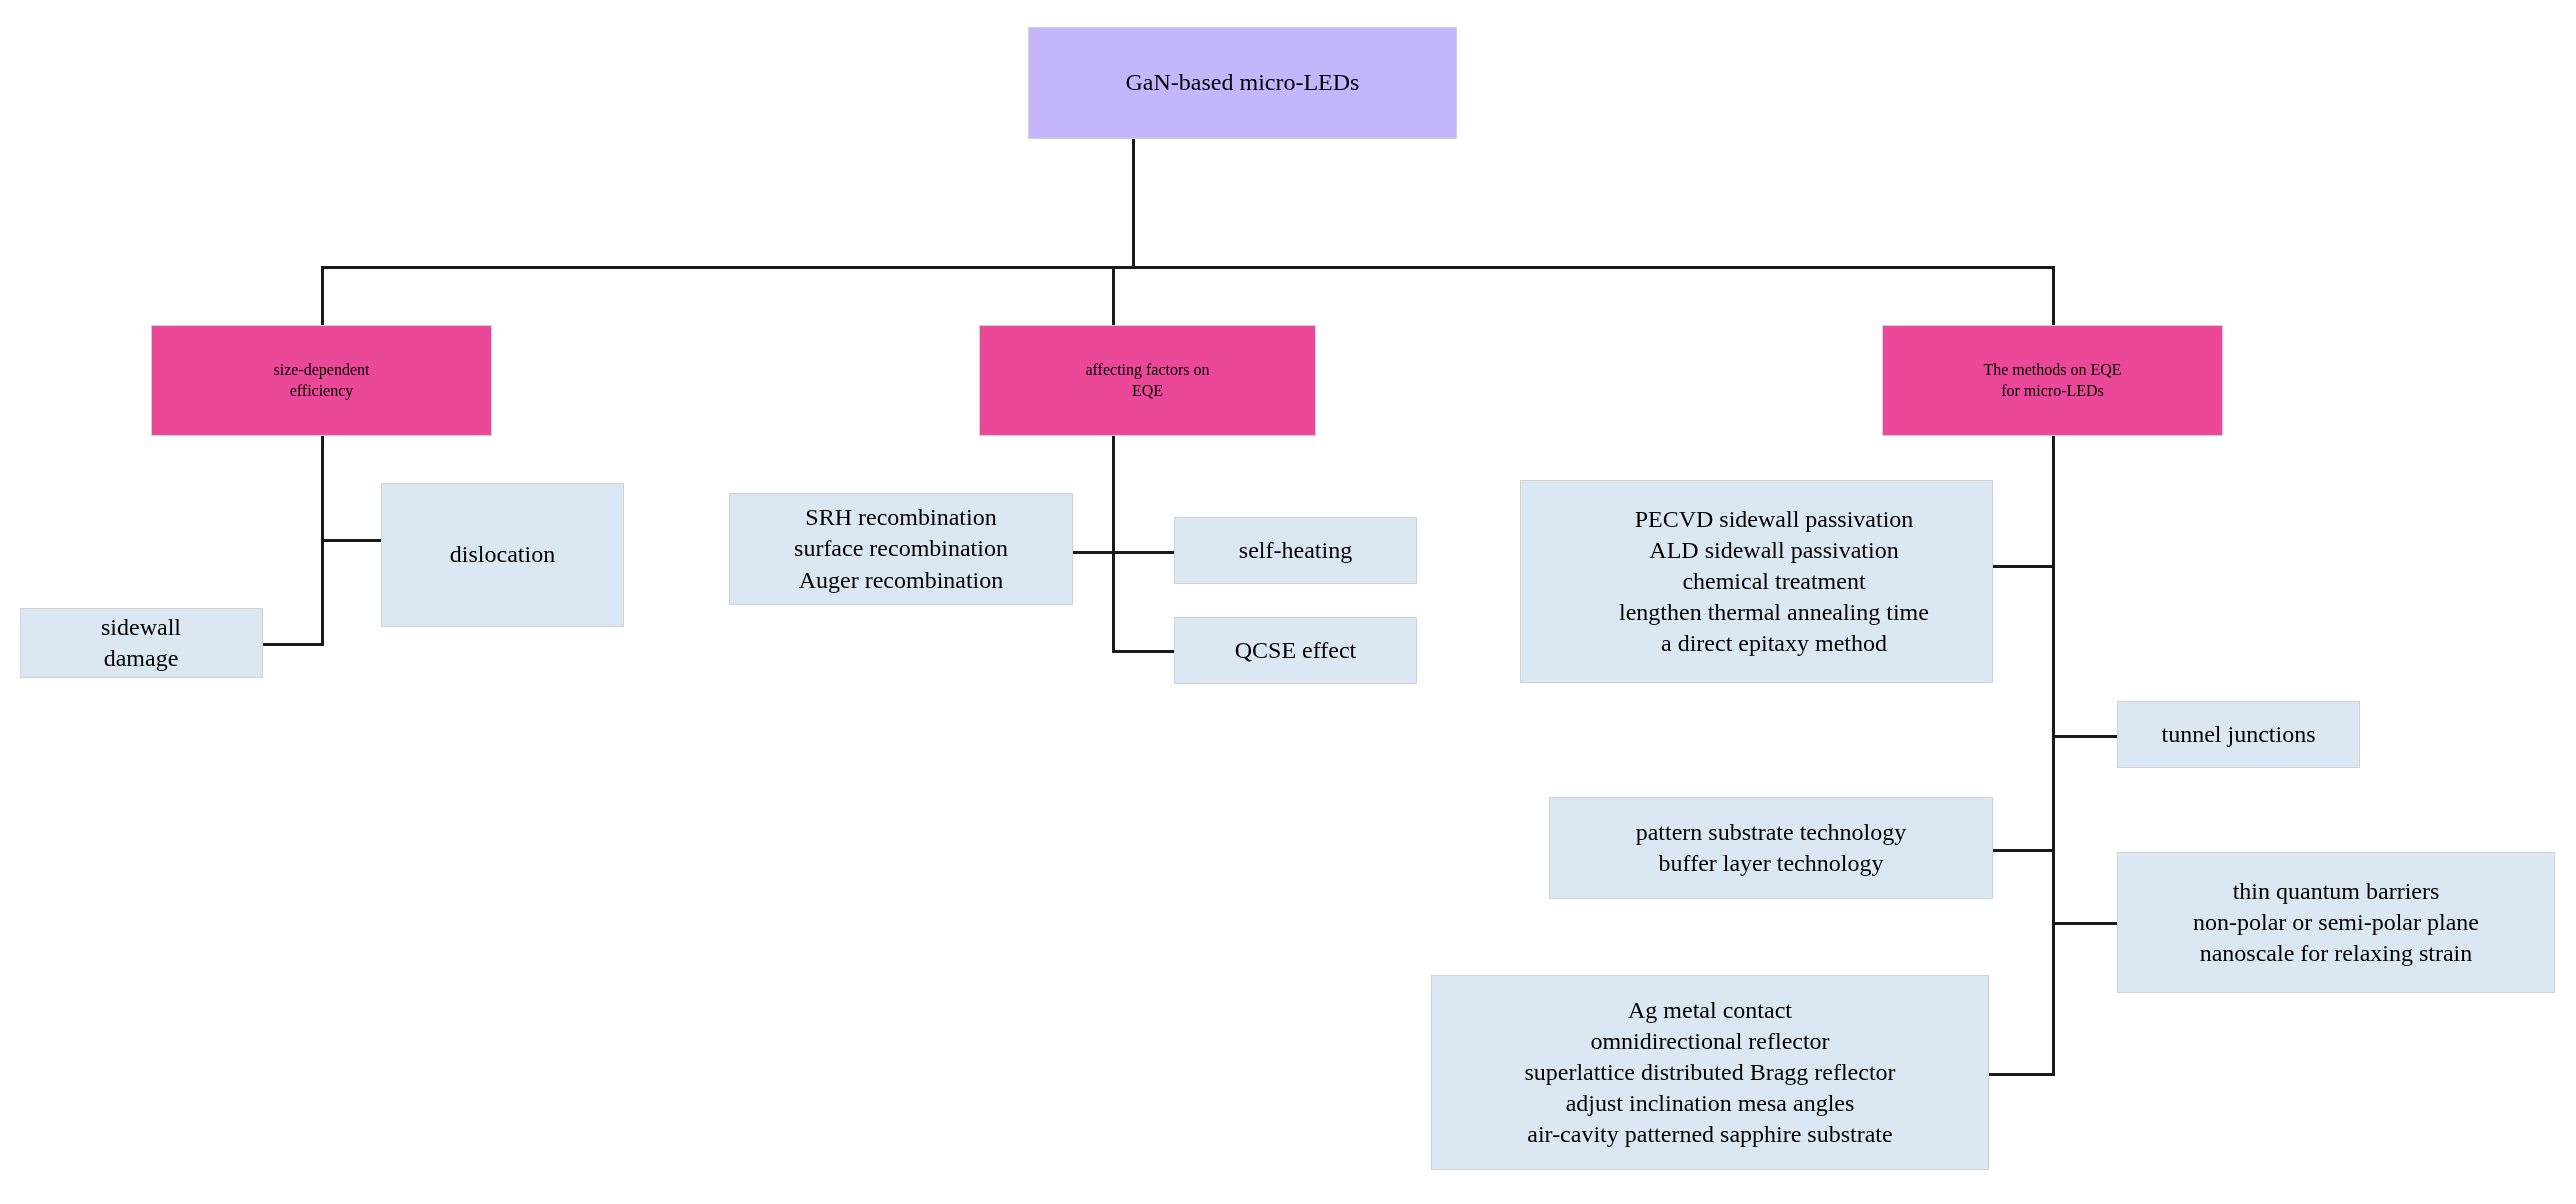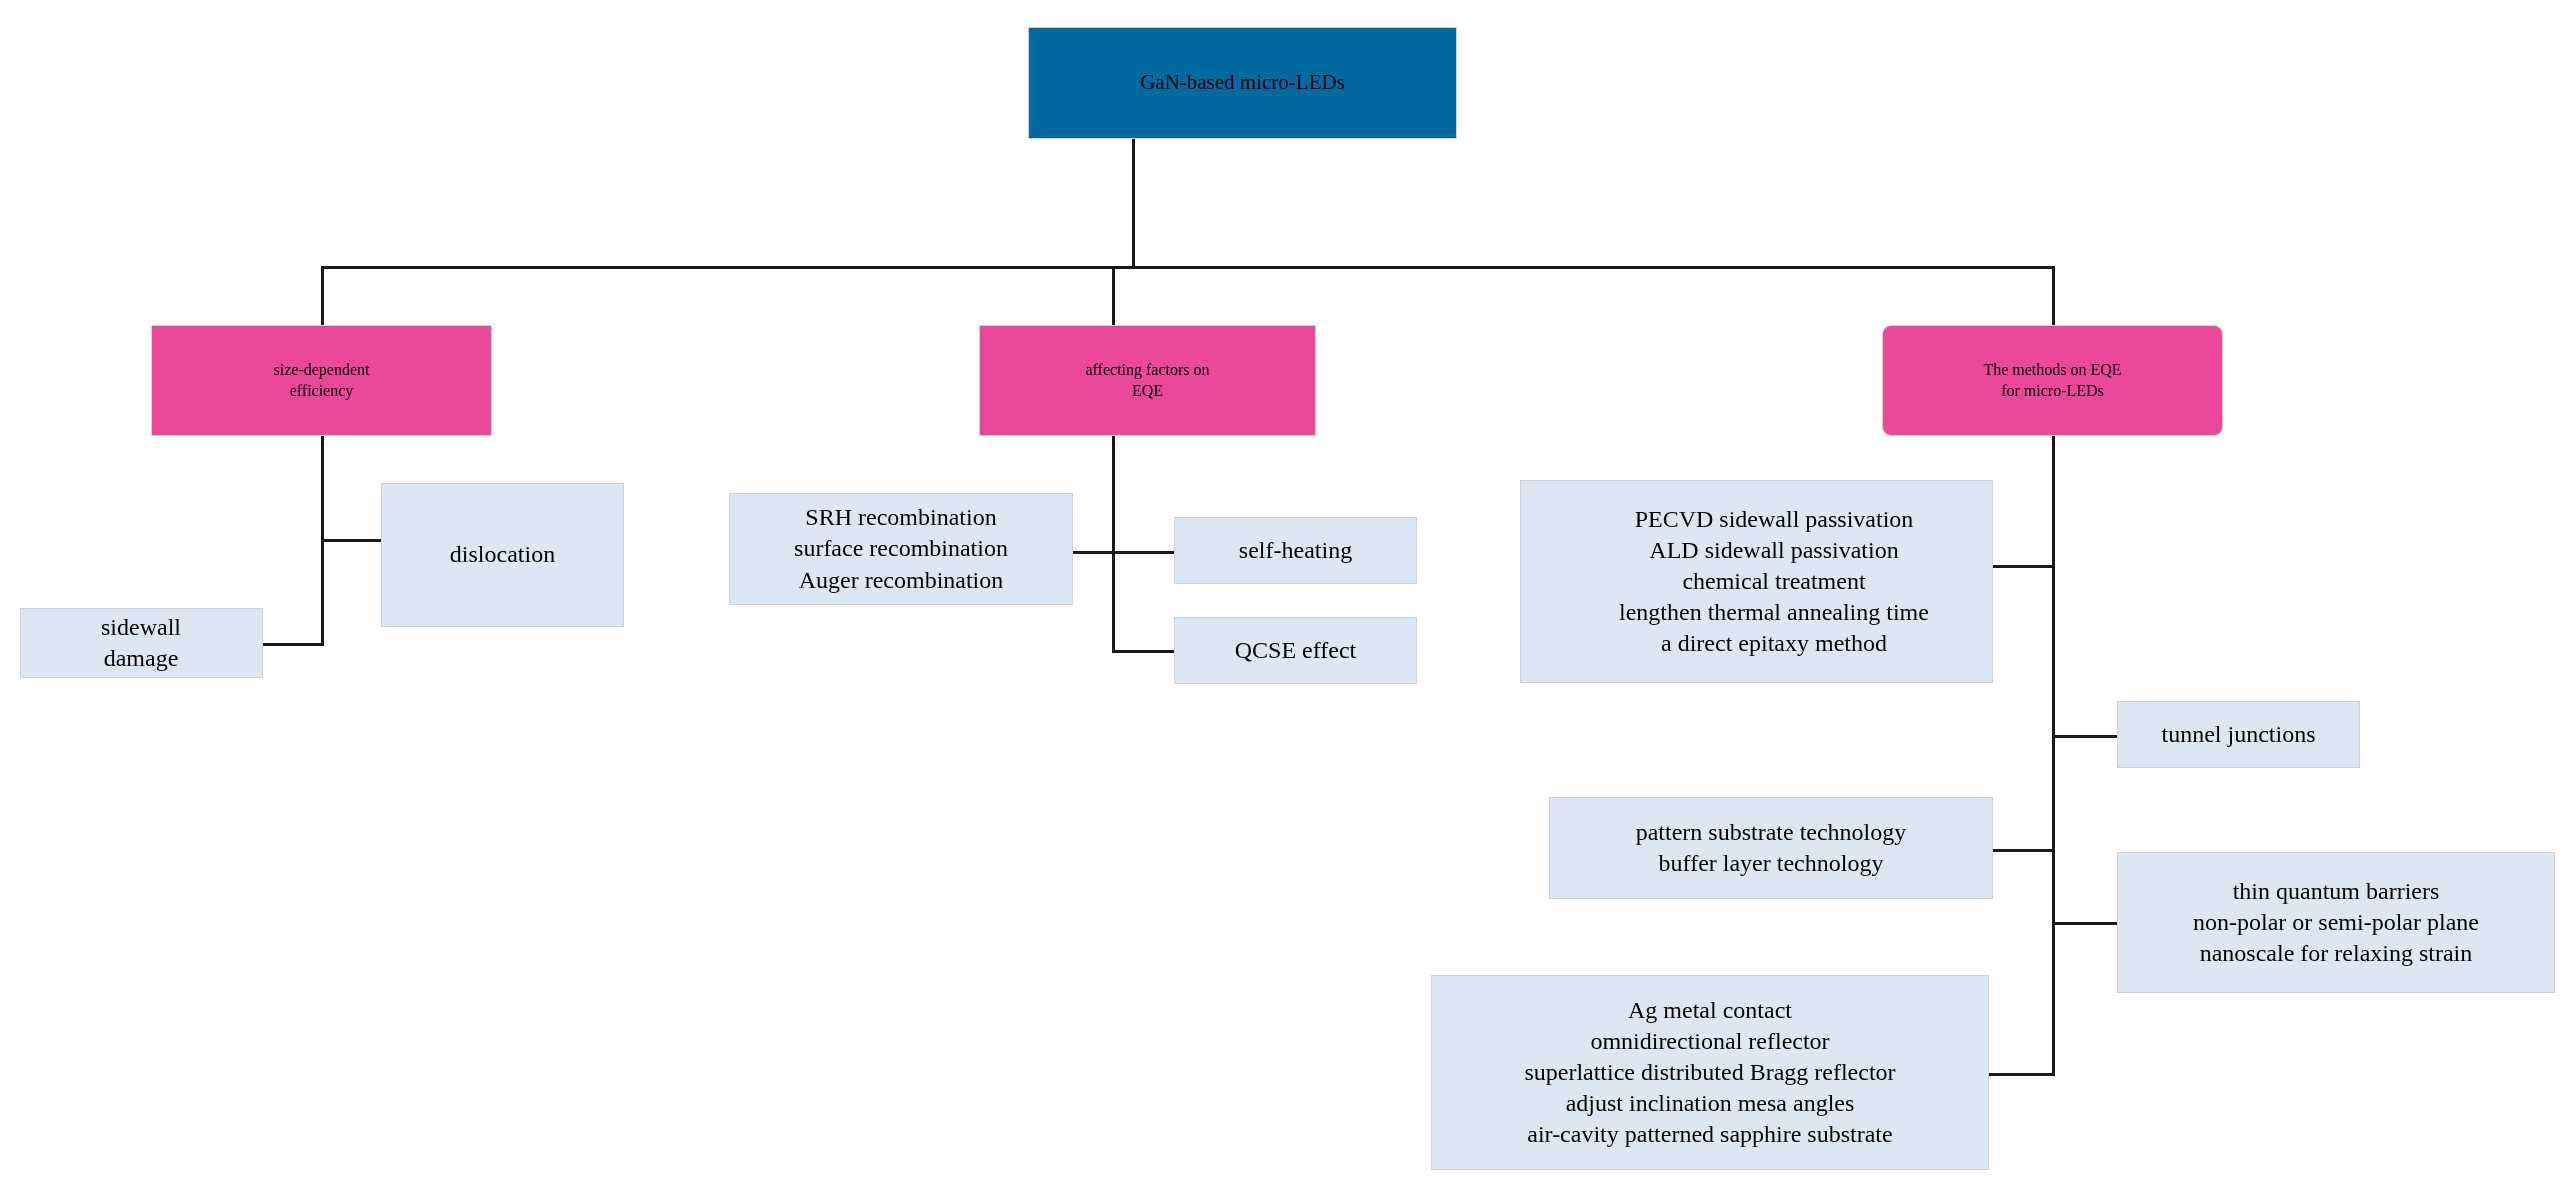--- a/index.html
+++ b/index.html
@@ -21,22 +21,22 @@
     display: flex;
     align-items: center;
     justify-content: center;
     text-align: center;
     color: #000000;
     line-height: 1.30;
     border: 0.8px solid #d2d2d2;
     white-space: pre-line;
   }
   .node.root {
-    background: #0369a1;
-    font-size: 21px;
+    background: #c4b5fd;
+    font-size: 24px;
   }
   .node.level1 {
     background: #ec4899;
     font-size: 16px;
   }
   .node.leaf {
     background: #dbe7f3;
     font-size: 24px;
   }
   .conn {
@@ -76,21 +76,21 @@
   <div class="conn h" style="left:1989px; top:1073px; width:66px;"></div>
 
   <div class="node root" style="left:1028px; top:26.5px; width:429px; height:112px;">GaN-based micro-LEDs</div>
 
   <div class="node level1" style="left:151px; top:325px; width:341px; height:111px;">size-dependent
 efficiency</div>
 
   <div class="node level1" style="left:939px; top:325px; width:337px; height:111px;margin-left:40px;">affecting factors on
 EQE</div>
 
-  <div class="node level1" style="left:1882px; top:325px; width:341px; height:111px;border-radius:9px;">The methods on EQE
+  <div class="node level1" style="left:1882px; top:325px; width:341px; height:111px;">The methods on EQE
 for micro-LEDs</div>
 
   <div class="node leaf" style="left:381px; top:483px; width:243px; height:144px;">dislocation</div>
 
   <div class="node leaf" style="left:19.5px; top:608px; width:243px; height:70px;">sidewall
 damage</div>
 
   <div class="node leaf" style="left:729px; top:493px; width:344px; height:112px;">SRH recombination
 surface recombination
 Auger recombination</div>

